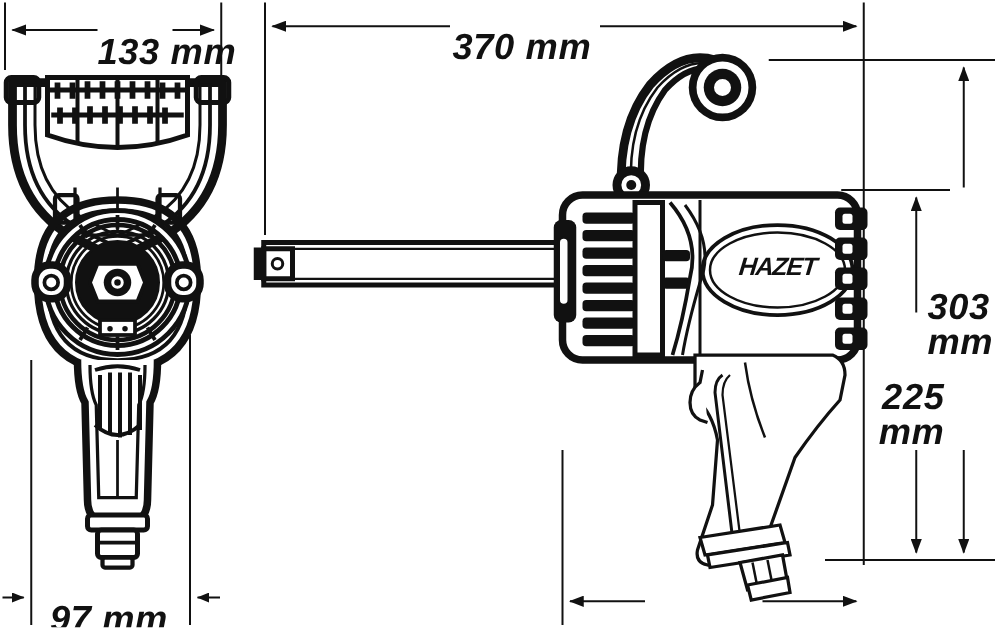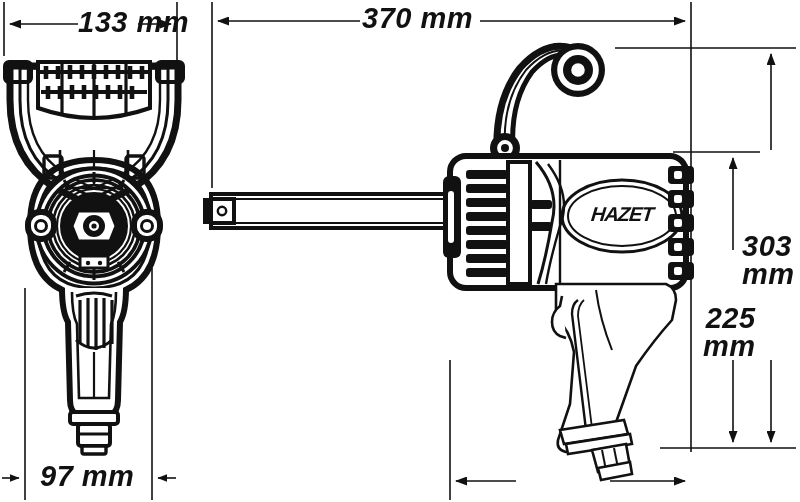--- a/index.html
+++ b/index.html
@@ -19,21 +19,21 @@
   .dim-label{
     position:absolute;
     font-family:"Liberation Sans", sans-serif;
     font-style:italic;
     font-weight:700;
     color:#111111;
     white-space:nowrap;
     letter-spacing:0.5px;
     line-height:0.98;
   }
-  .dim-h{font-size:29px;}
+  .dim-h{font-size:29px;margin-top:20px;}
   .dim-v{font-size:29px;text-align:left;margin-top:32px;}
   .dim-v .ln{display:block;}
 </style>
 </head>
 <body>
 
 <div id="sheet">
 
   <svg width="800" height="502" viewBox="0 0 800 502">
     <defs>

